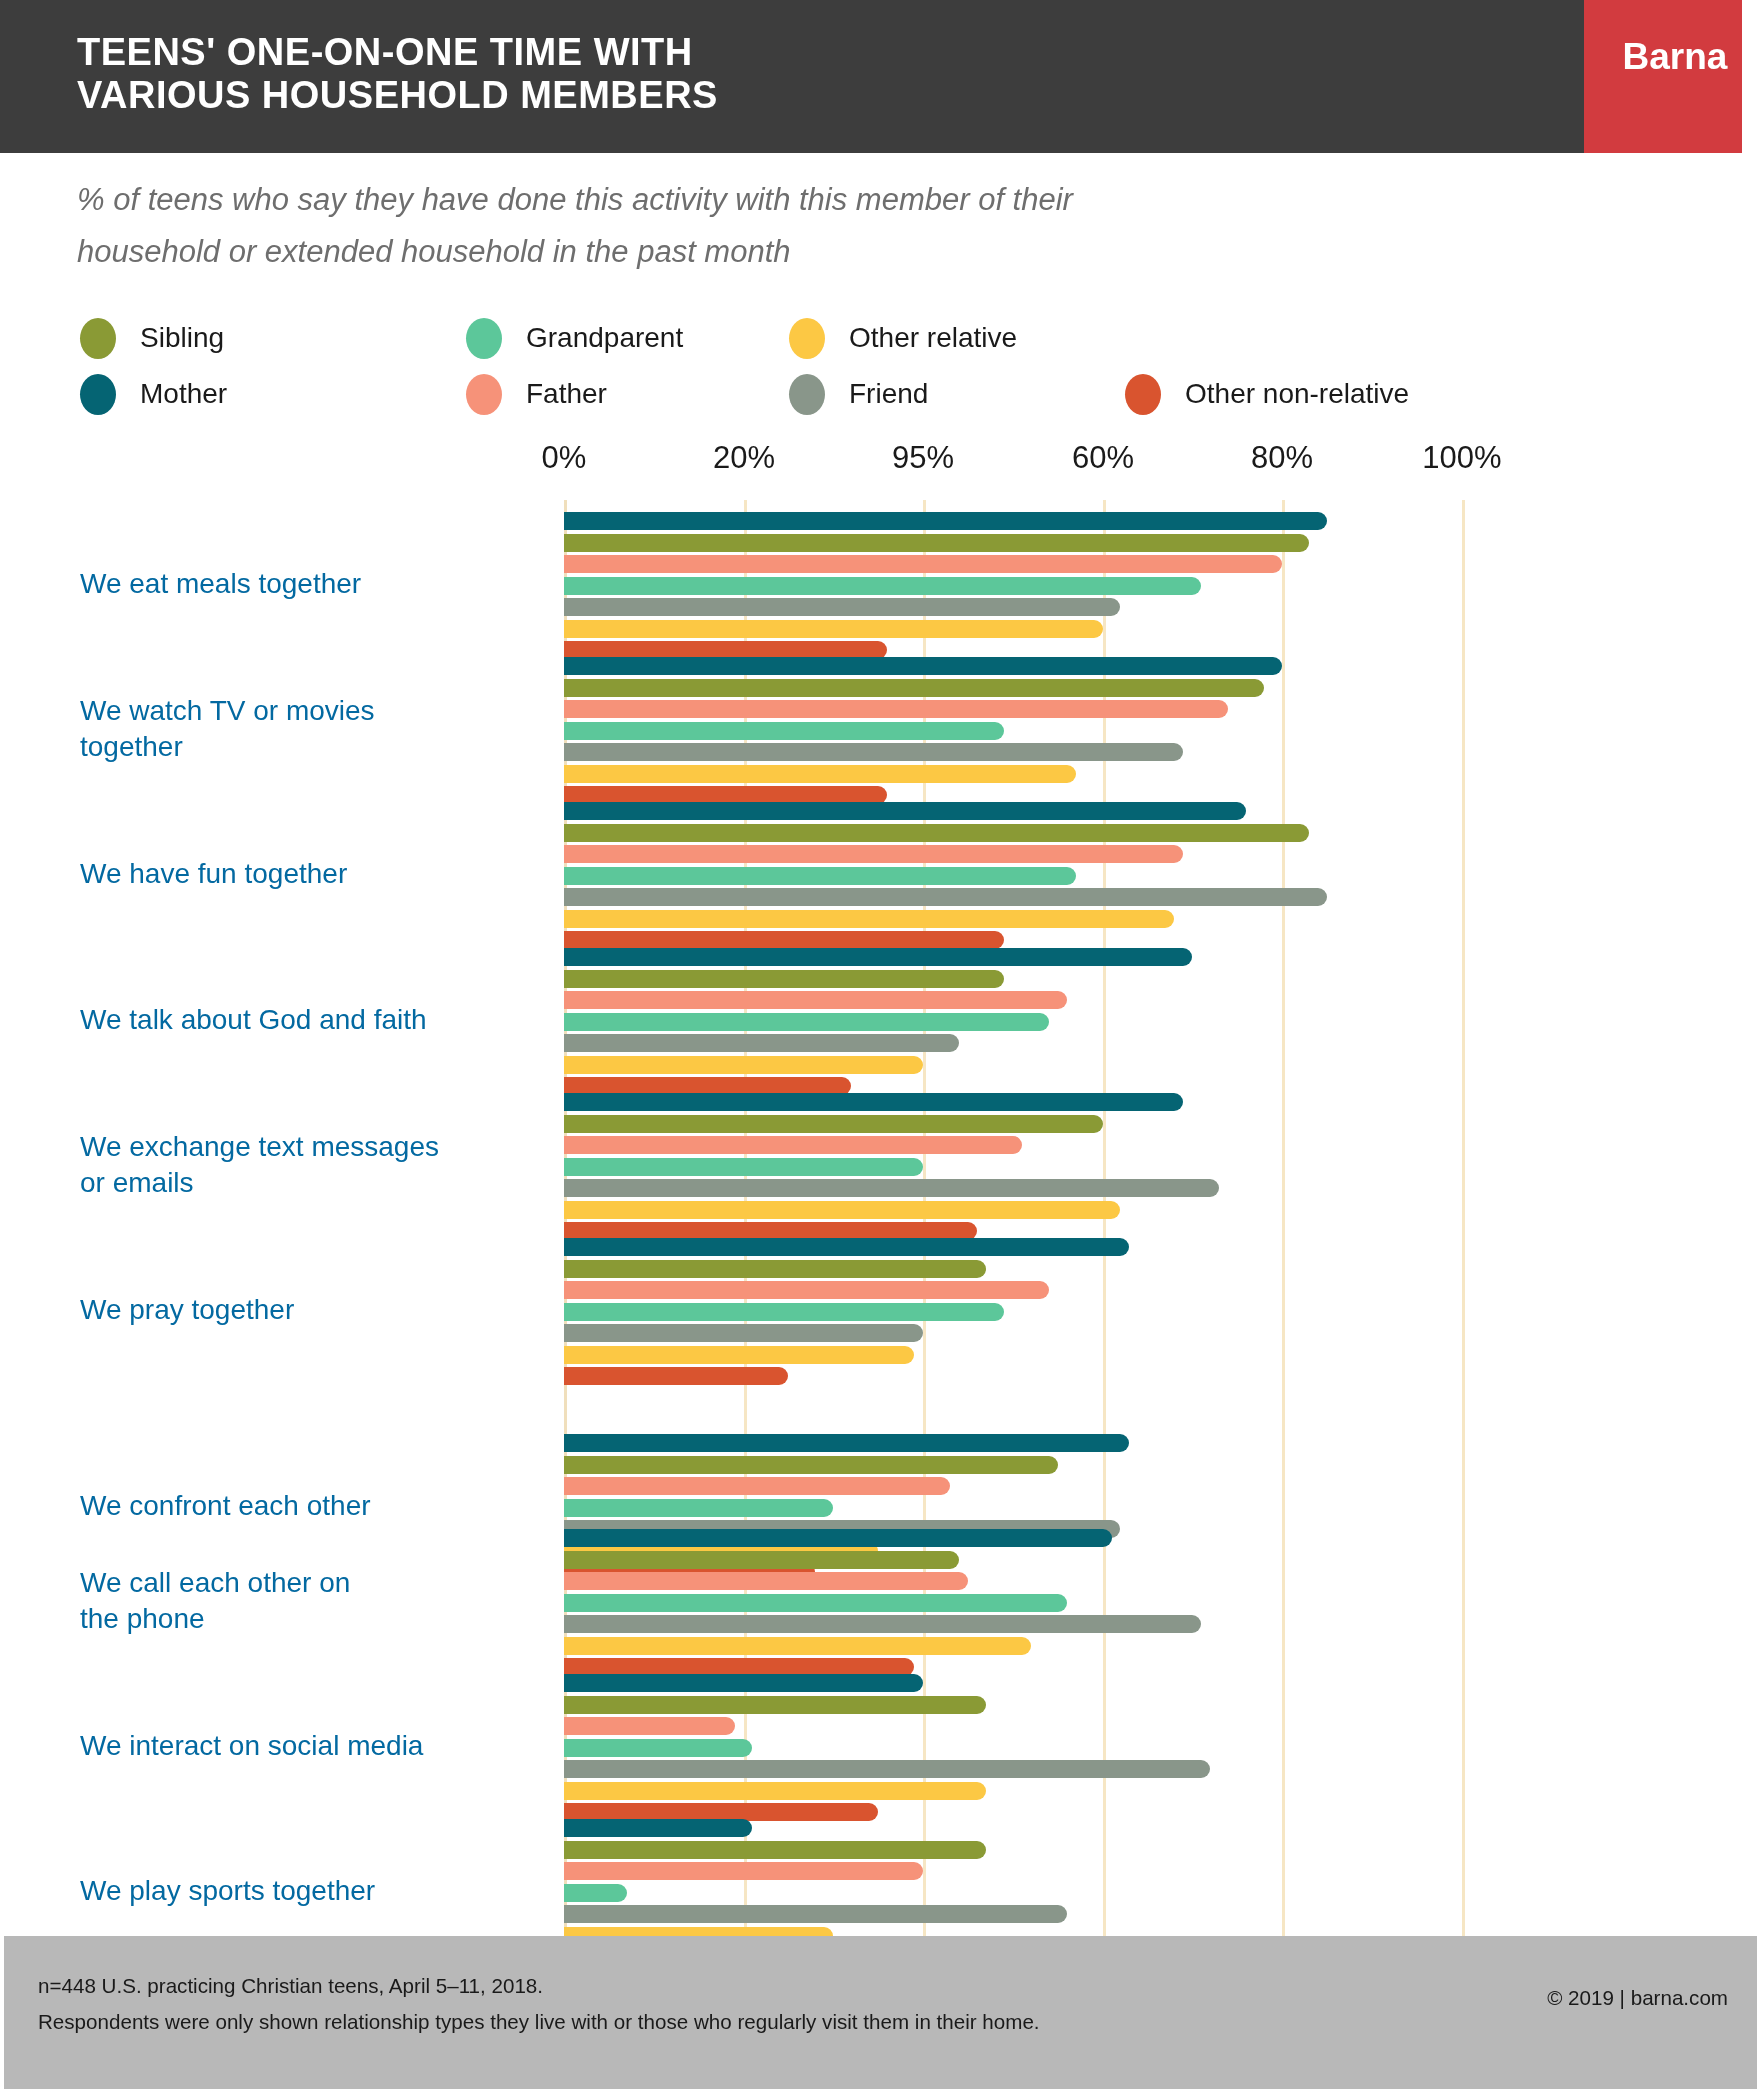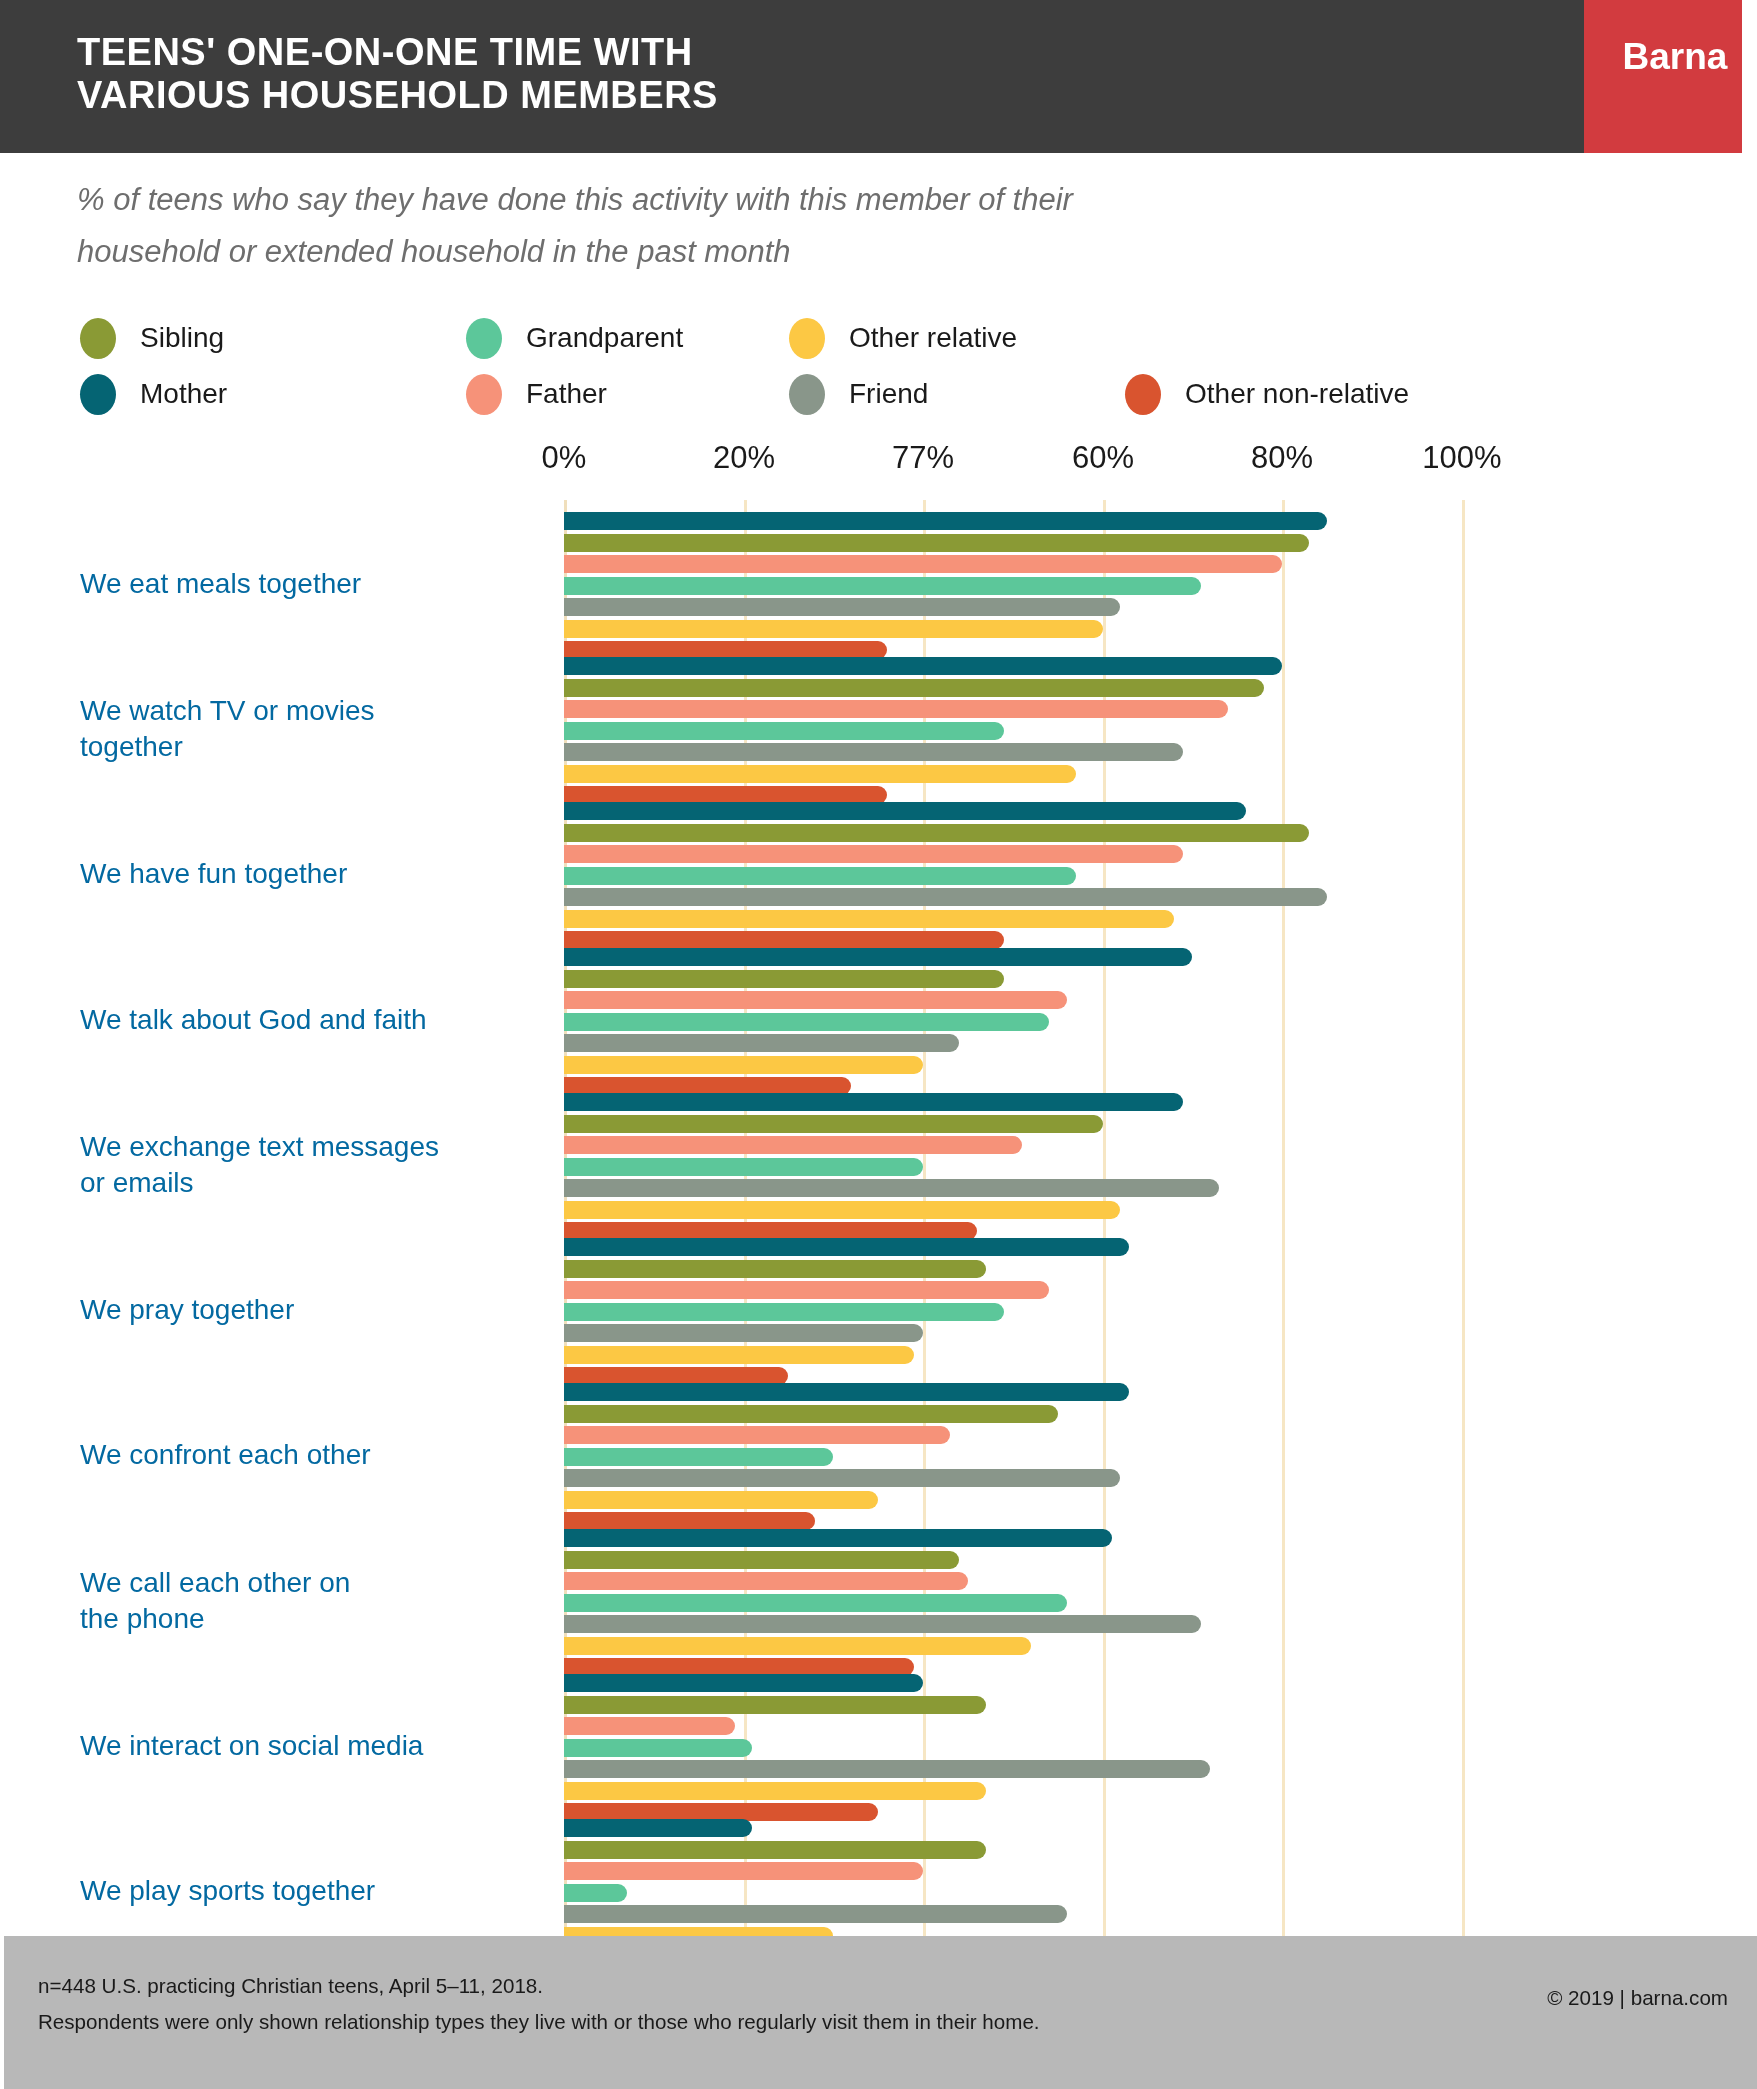--- a/index.html
+++ b/index.html
@@ -225,21 +225,21 @@
           <div class="legend-swatch" style="background: rgb(217, 84, 47);"></div>
           <span class="legend-label">Other non-relative</span>
         </div>
       </div>
   </div>
 
   <div class="chart-area">
     <div class="axis-labels" id="axis-labels">
         <div class="axis-tick-label" style="left: 564px;">0%</div>
         <div class="axis-tick-label" style="left: 744px;">20%</div>
-        <div class="axis-tick-label" style="left: 923px;">77%</div>
+        <div class="axis-tick-label" style="left: 923px;">95%</div>
         <div class="axis-tick-label" style="left: 1103px;">60%</div>
         <div class="axis-tick-label" style="left: 1282px;">80%</div>
         <div class="axis-tick-label" style="left: 1462px;">100%</div>
       </div>
     <div class="plot" id="plot">
         <div class="gridline zero" style="left: 564px;"></div>
         <div class="gridline" style="left: 744px;"></div>
         <div class="gridline" style="left: 923px;"></div>
         <div class="gridline" style="left: 1103px;"></div>
         <div class="gridline" style="left: 1282px;"></div>
@@ -299,21 +299,21 @@
         <div class="group" style="top: 726px; height: 145px;">
           <div class="cat-label" style="top: 66px;">We pray together</div>
           <div class="bar" title="Mother: 63%" style="left: 564px; top: 12px; width: 565px; background: rgb(5, 100, 115);"></div>
           <div class="bar" title="Sibling: 47%" style="left: 564px; top: 34px; width: 422px; background: rgb(138, 154, 53);"></div>
           <div class="bar" title="Father: 54%" style="left: 564px; top: 55px; width: 485px; background: rgb(246, 146, 121);"></div>
           <div class="bar" title="Grandparent: 49%" style="left: 564px; top: 77px; width: 440px; background: rgb(92, 199, 154);"></div>
           <div class="bar" title="Friend: 40%" style="left: 564px; top: 98px; width: 359px; background: rgb(137, 150, 138);"></div>
           <div class="bar" title="Other relative: 39%" style="left: 564px; top: 120px; width: 350px; background: rgb(252, 200, 68);"></div>
           <div class="bar" title="Other non-relative: 25%" style="left: 564px; top: 141px; width: 224px; background: rgb(217, 84, 47);"></div>
         </div>
-        <div class="group" style="top: 871px; height: 145px;">
+        <div class="group" style="top: 922px; height: 145px;">
           <div class="cat-label" style="top: 66px;">We confront each other</div>
           <div class="bar" title="Mother: 63%" style="left: 564px; top: 12px; width: 565px; background: rgb(5, 100, 115);"></div>
           <div class="bar" title="Sibling: 55%" style="left: 564px; top: 34px; width: 494px; background: rgb(138, 154, 53);"></div>
           <div class="bar" title="Father: 43%" style="left: 564px; top: 55px; width: 386px; background: rgb(246, 146, 121);"></div>
           <div class="bar" title="Grandparent: 30%" style="left: 564px; top: 77px; width: 269px; background: rgb(92, 199, 154);"></div>
           <div class="bar" title="Friend: 62%" style="left: 564px; top: 98px; width: 556px; background: rgb(137, 150, 138);"></div>
           <div class="bar" title="Other relative: 35%" style="left: 564px; top: 120px; width: 314px; background: rgb(252, 200, 68);"></div>
           <div class="bar" title="Other non-relative: 28%" style="left: 564px; top: 141px; width: 251px; background: rgb(217, 84, 47);"></div>
         </div>
         <div class="group" style="top: 1017px; height: 145px;">

